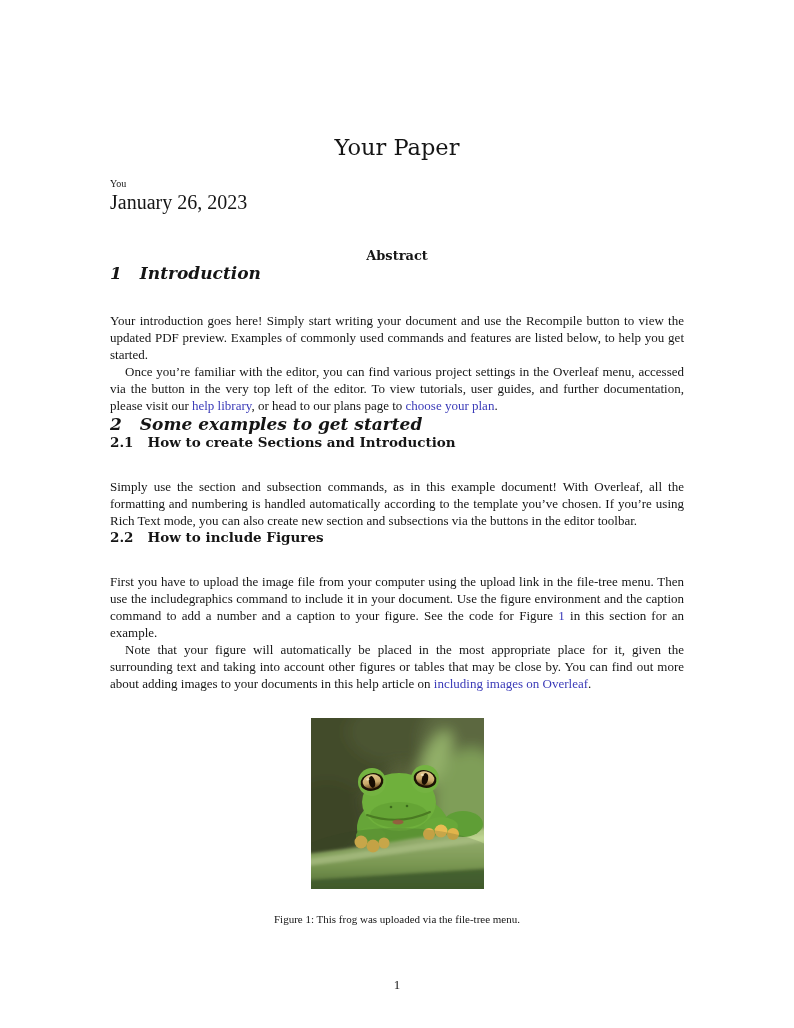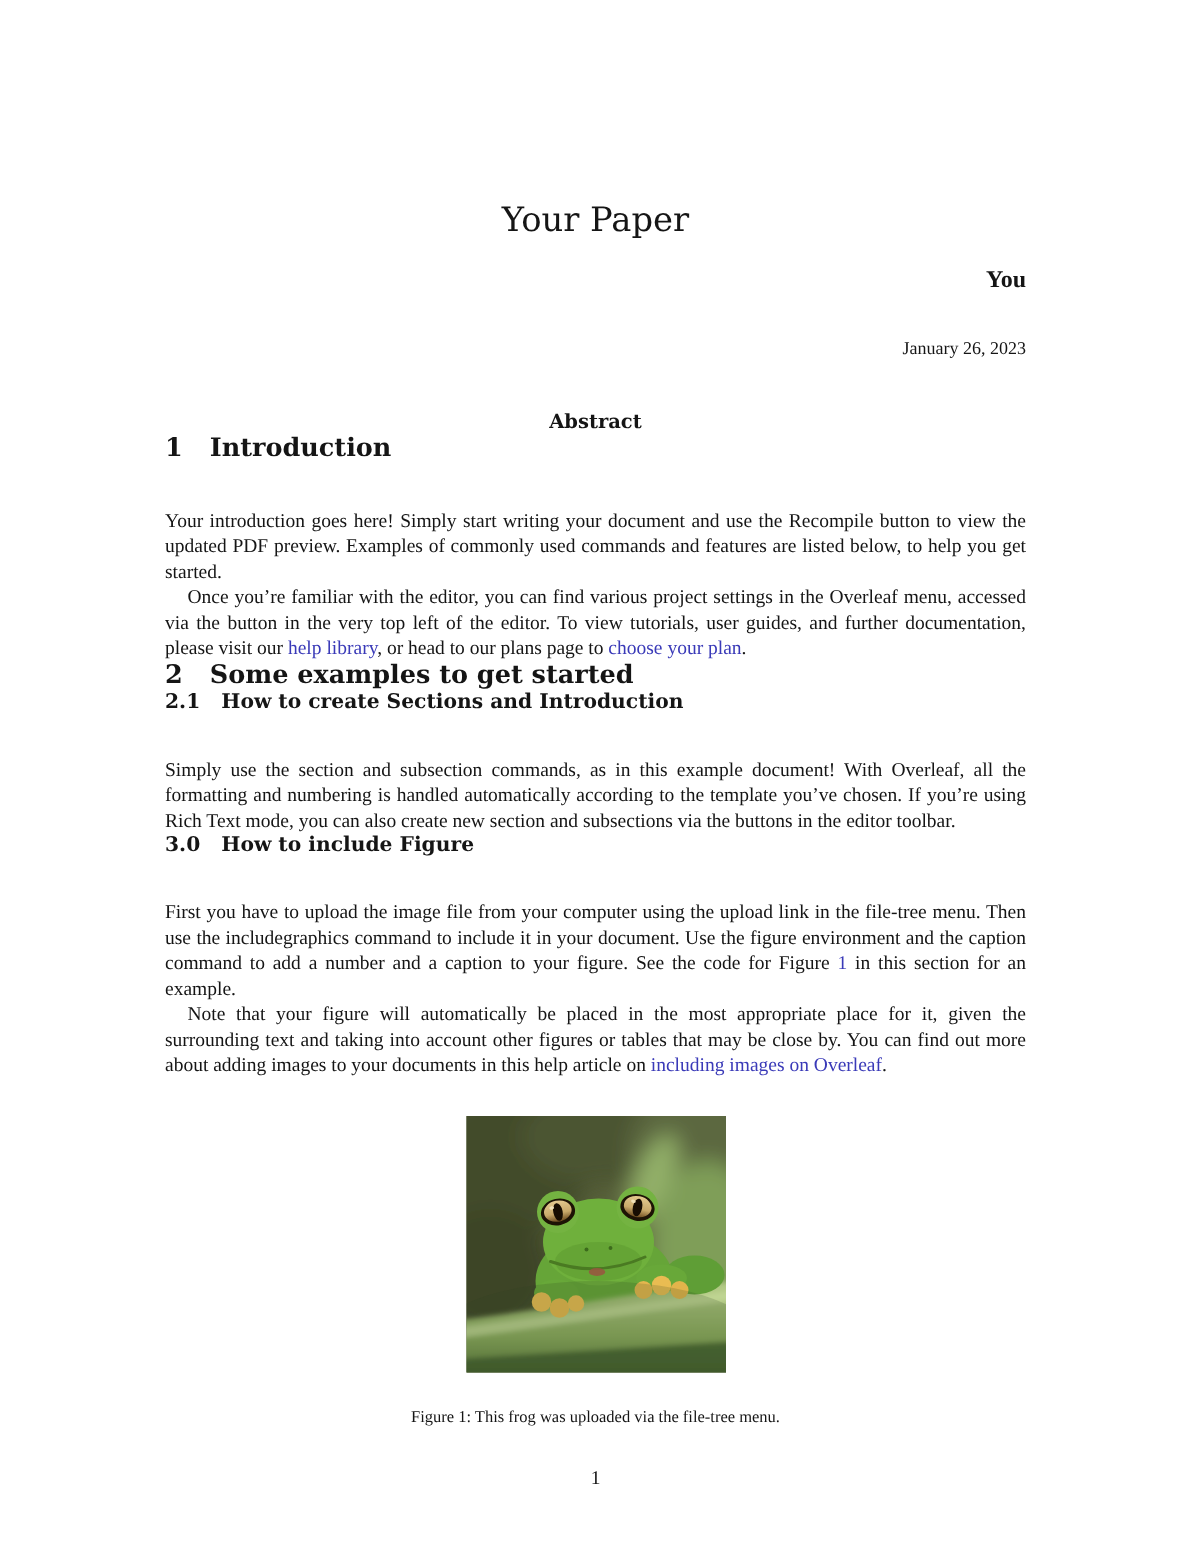--- a/index.html
+++ b/index.html
@@ -20,48 +20,48 @@
   .title {
     margin: 117px 0 0 0;
     text-align: center;
     font-family: "DejaVu Serif", serif;
     font-weight: 400;
     font-size: 22.5px;
     line-height: 1.25;
   }
   .author {
     margin: 17px 0 0 0;
-    text-align: right;
-    font-size: 16px;
-    font-weight: bold;
+    text-align: left;
+    font-size: 10px;
   }
   .date {
-    margin: 29px 0 0 0;
-    text-align: right;
-    font-size: 12px;
+    margin: 2px 0 0 0;
+    text-align: left;
+    font-size: 20px;
   }
   .abstract-heading {
     margin: 34px 0 0 0;
     text-align: center;
     font-family: "DejaVu Serif", serif;
     font-weight: bold;
     font-size: 13px;
   }
   .abstract-body {
     margin: 8px 32px 0 32px;
     text-indent: 15px;
     font-size: 13px;
     line-height: 16px;
   }
   h2.sect {
     margin: 0; padding: 0;
     font-family: "DejaVu Serif", serif;
     font-weight: bold;
     font-size: 17px;
     line-height: 1.2;
+    font-style: italic;
   }
   h3.subsect {
     margin: 0; padding: 0;
     font-family: "DejaVu Serif", serif;
     font-weight: bold;
     font-size: 13.5px;
     line-height: 1.2;
   }
   .sect-num { display: inline-block; margin-right: 18px; }
   .subsect-num { display: inline-block; margin-right: 14px; text-align: right; }
@@ -119,21 +119,21 @@
   <p class="par par-first">Your introduction goes here! Simply start writing your document and use the Recompile button to view the updated PDF preview. Examples of commonly used commands and features are listed below, to help you get started.</p>
 
   <p class="par par-cont"><span>Once you’re familiar with the editor, you can find various project settings in the Overleaf menu, accessed via the button in the very top left of the editor. To view tutorials, user guides, and further documentation, please visit our </span><a class="doclink">help library</a><span>, or head to our plans page to </span><a class="doclink">choose your plan</a><span>.</span></p>
 
   <h2 class="sect m-sect2"><span class="sect-num">2</span><span>Some examples to get started</span></h2>
 
   <h3 class="subsect m-subsect"><span class="subsect-num">2.1</span><span>How to create Sections and Introduction</span></h3>
 
   <p class="par par-first">Simply use the section and subsection commands, as in this example document! With Overleaf, all the formatting and numbering is handled automatically according to the template you’ve chosen. If you’re using Rich Text mode, you can also create new section and subsections via the buttons in the editor toolbar.</p>
 
-  <h3 class="subsect m-sect2"><span class="subsect-num">3.0</span><span>How to include Figure</span></h3>
+  <h3 class="subsect m-sect2"><span class="subsect-num">2.2</span><span>How to include Figures</span></h3>
 
   <p class="par par-first"><span>First you have to upload the image file from your computer using the upload link in the file-tree menu. Then use the includegraphics command to include it in your document. Use the figure environment and the caption command to add a number and a caption to your figure. See the code for Figure </span><a class="doclink">1</a><span> in this section for an example.</span></p>
 
   <p class="par par-cont"><span>Note that your figure will automatically be placed in the most appropriate place for it, given the surrounding text and taking into account other figures or tables that may be close by. You can find out more about adding images to your documents in this help article on </span><a class="doclink">including images on Overleaf</a><span>.</span></p>
 
   <figure class="doc-figure">
     <svg class="frog-svg" viewBox="0 0 173 171" role="img">
       <defs>
         <filter id="bgblur" x="-30%" y="-30%" width="160%" height="160%">
           <feGaussianBlur stdDeviation="7"></feGaussianBlur>

